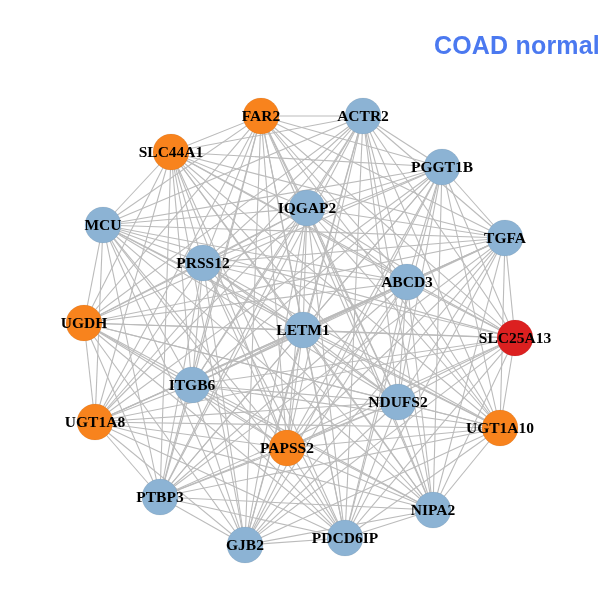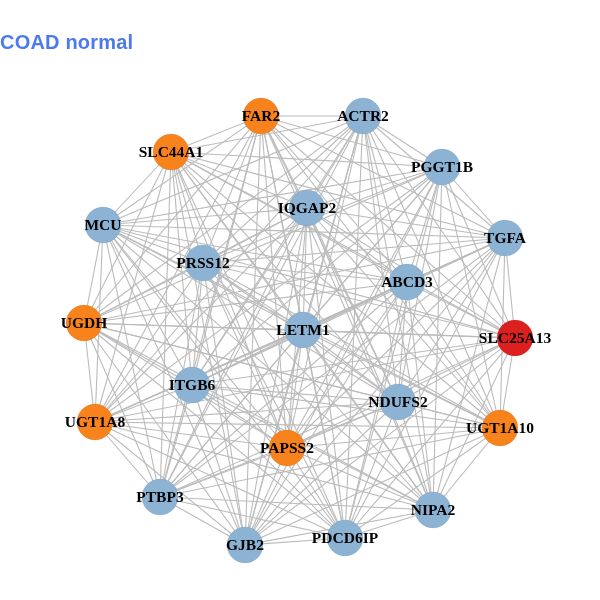--- a/index.html
+++ b/index.html
@@ -13,24 +13,24 @@
     width: 600px;
     height: 600px;
     background: #ffffff;
     overflow: hidden;
   }
   .figure-title {
     position: absolute;
     top: 31px;
     left: 0;
     width: 100%;
-    text-align: left;
+    text-align: right;
     font-family: "Liberation Sans", sans-serif;
     font-weight: 700;
-    font-size: 20px;
+    font-size: 25px;
     letter-spacing: 0.2px;
   }
   svg.network {
     position: absolute;
     top: 0;
     left: 0;
   }
   .node-label {
     font-family: "Liberation Serif", serif;
     font-weight: 700;

